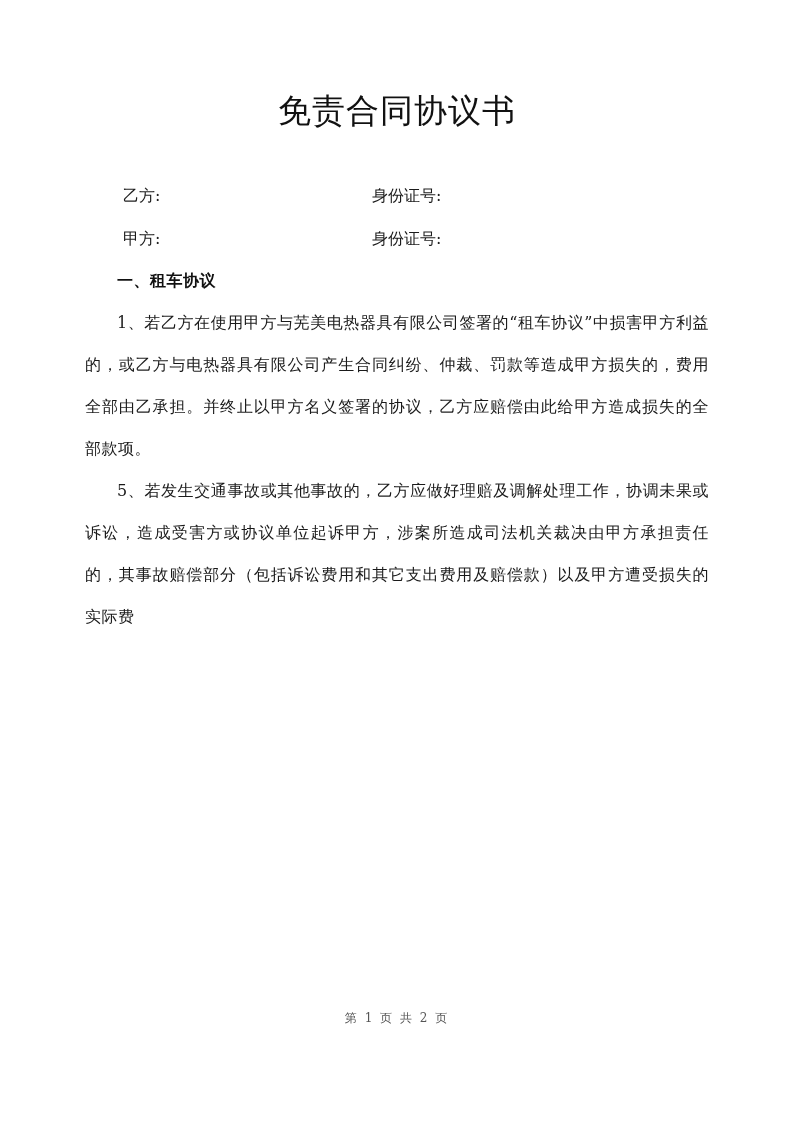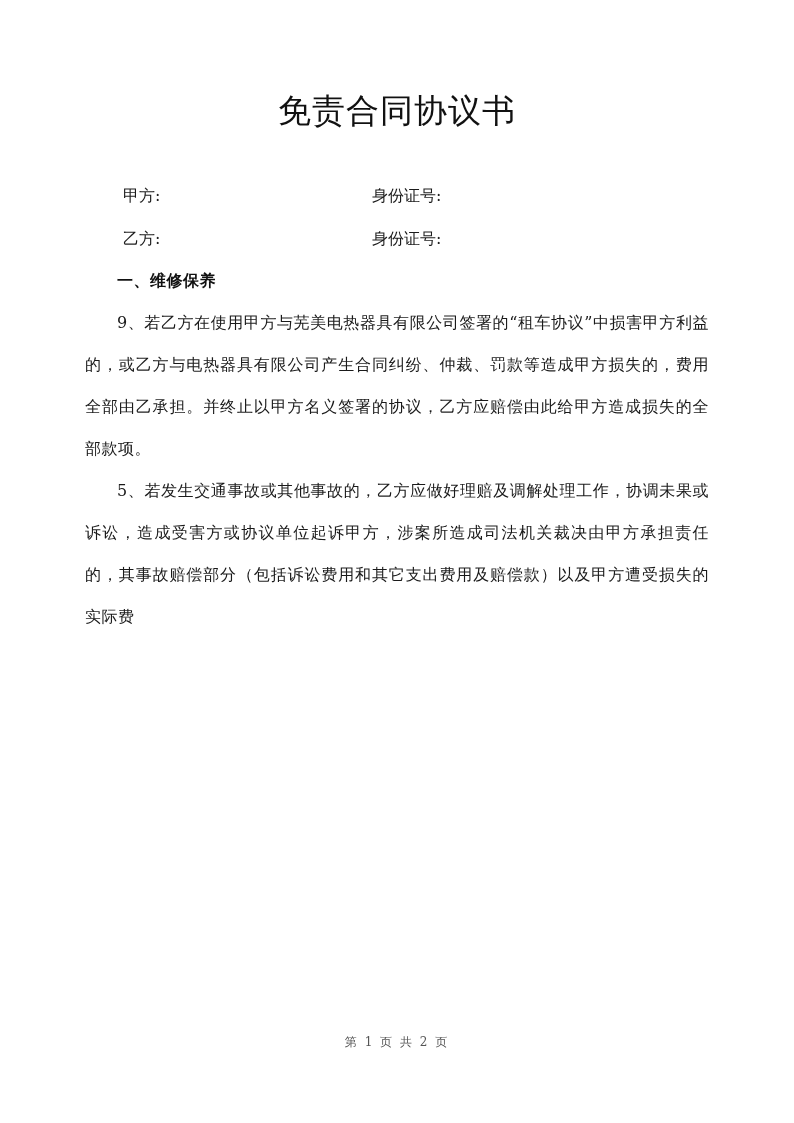--- a/index.html
+++ b/index.html
@@ -52,52 +52,52 @@
   .intro {
     margin-top: 36px;
   }
   .section-heading {
     font-weight: bold;
     color: #111111;
   }
   .page-footer {
     position: absolute;
     left: 0;
-    top: 1034px;
+    top: 1010px;
     width: 100%;
     text-align: center;
     font-size: 12px;
     color: #555555;
     letter-spacing: 2px;
   }
 </style>
 </head>
 <body>
 
 <div class="page">
   <div class="content">
 
     <h1 class="doc-title">免责合同协议书</h1>
 
     <div class="parties">
       <div class="party-row">
-        <span class="party-label">甲方:</span>
+        <span class="party-label">乙方:</span>
         <span class="id-label">身份证号:</span>
       </div>
       <div class="party-row">
-        <span class="party-label">乙方:</span>
+        <span class="party-label">甲方:</span>
         <span class="id-label">身份证号:</span>
       </div>
     </div>
 
 
-    <p class="para section-heading">一、维修保养</p>
+    <p class="para section-heading">一、租车协议</p>
 
 
 
-    <p class="para">9、若乙方在使用甲方与芜美电热器具有限公司签署的“租车协议”中损害甲方利益的，或乙方与电热器具有限公司产生合同纠纷、仲裁、罚款等造成甲方损失的，费用全部由乙承担。并终止以甲方名义签署的协议，乙方应赔偿由此给甲方造成损失的全部款项。</p>
+    <p class="para">1、若乙方在使用甲方与芜美电热器具有限公司签署的“租车协议”中损害甲方利益的，或乙方与电热器具有限公司产生合同纠纷、仲裁、罚款等造成甲方损失的，费用全部由乙承担。并终止以甲方名义签署的协议，乙方应赔偿由此给甲方造成损失的全部款项。</p>
 
     <p class="para">5、若发生交通事故或其他事故的，乙方应做好理赔及调解处理工作，协调未果或诉讼，造成受害方或协议单位起诉甲方，涉案所造成司法机关裁决由甲方承担责任的，其事故赔偿部分（包括诉讼费用和其它支出费用及赔偿款）以及甲方遭受损失的实际费</p>
 
   </div>
 
   <div class="page-footer">第 1 页 共 2 页</div>
 </div>
 
 </body></html>

